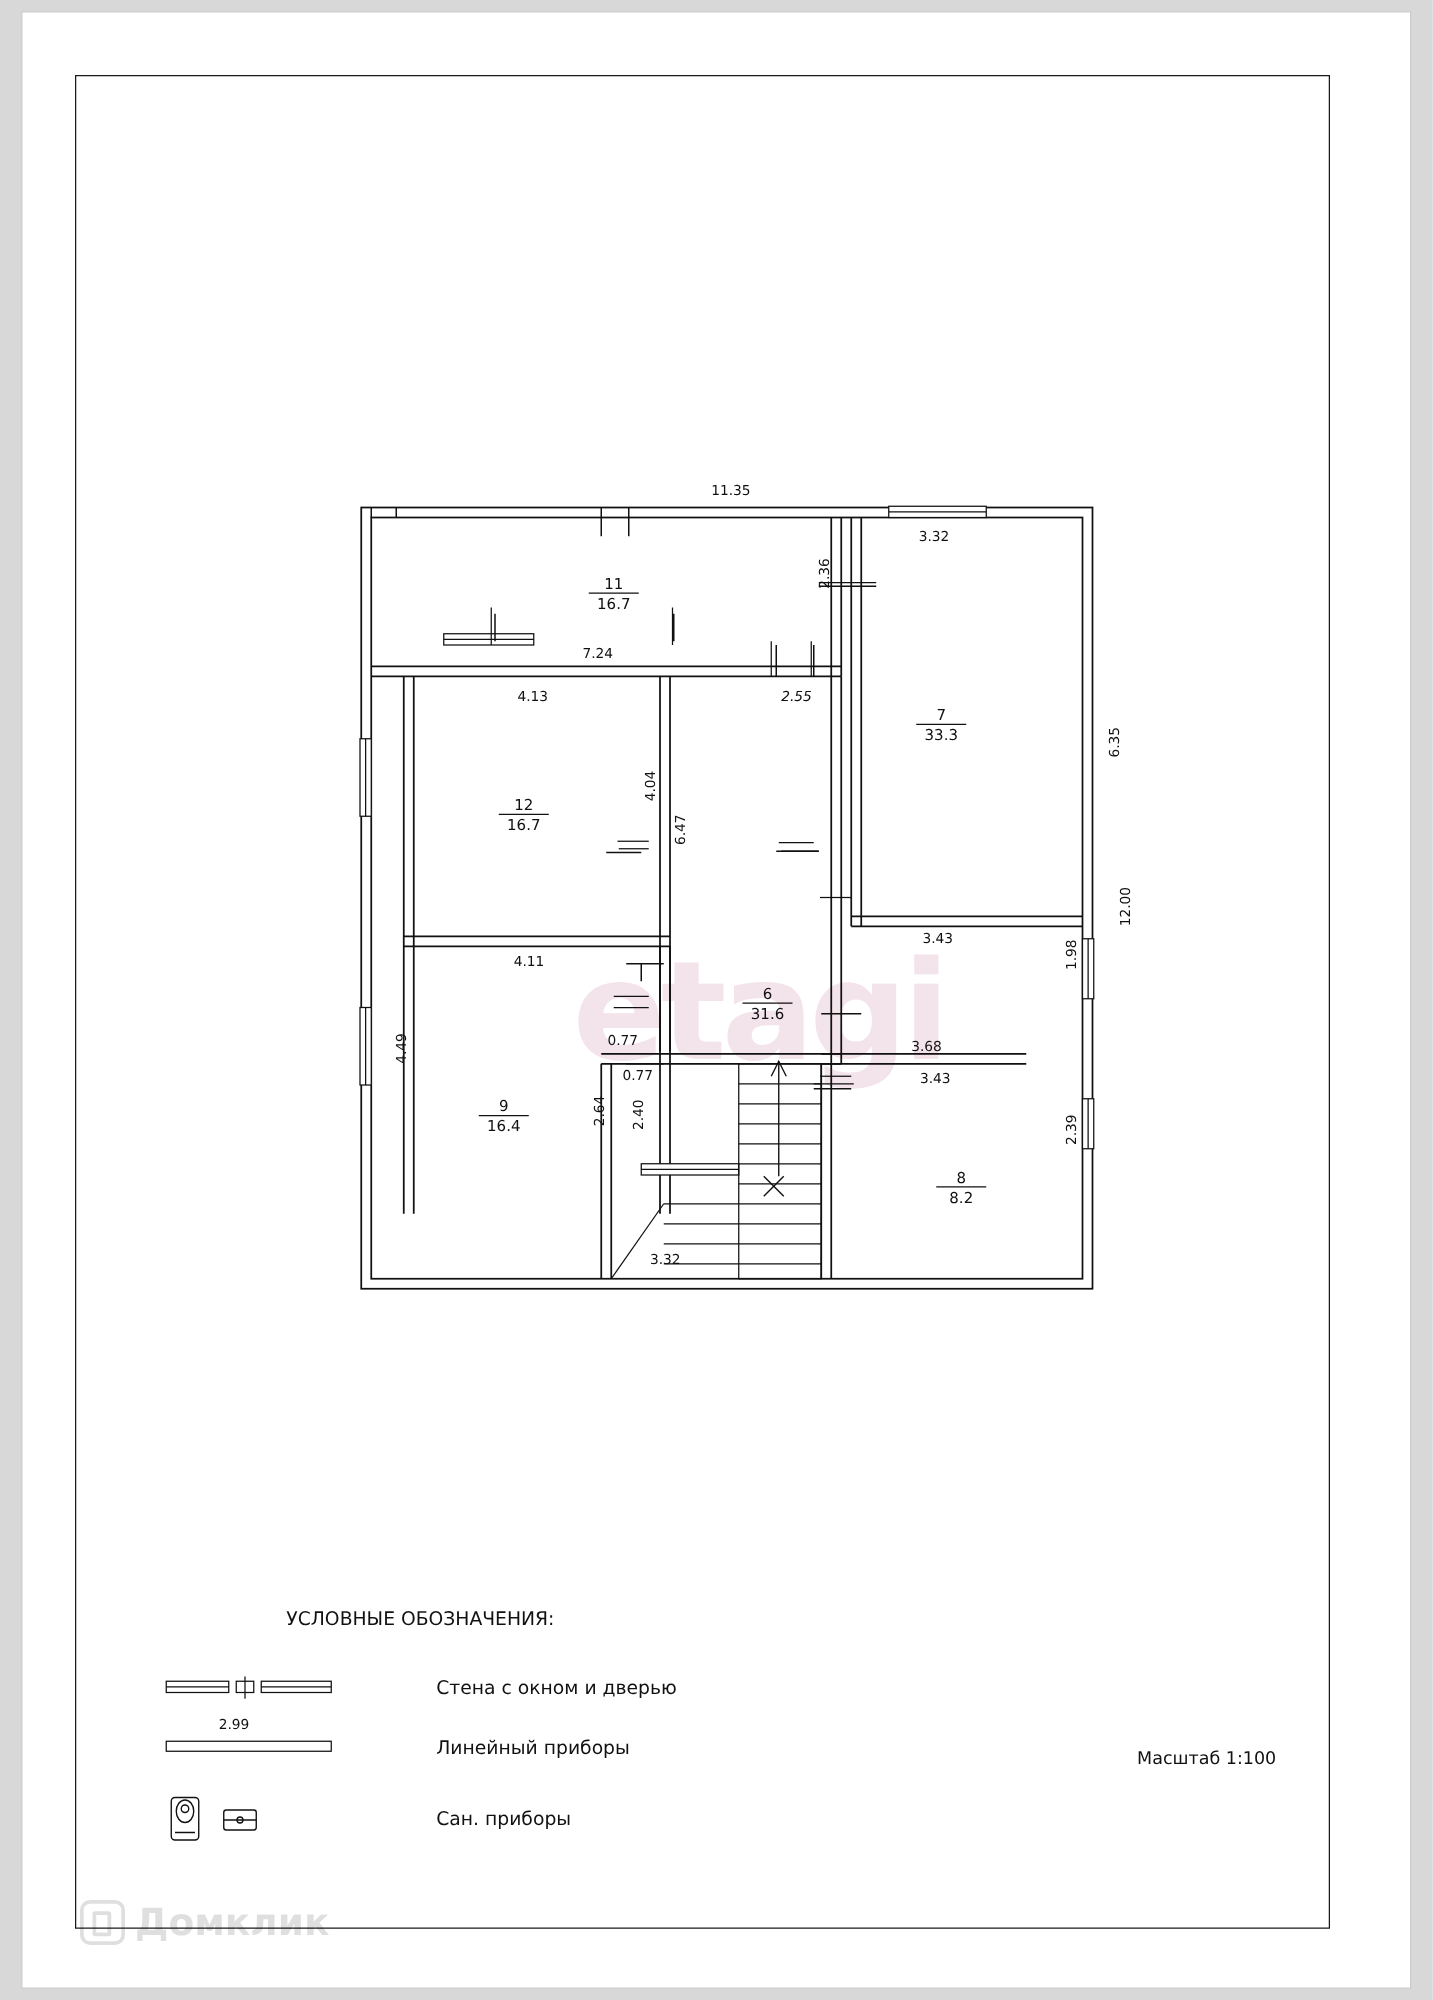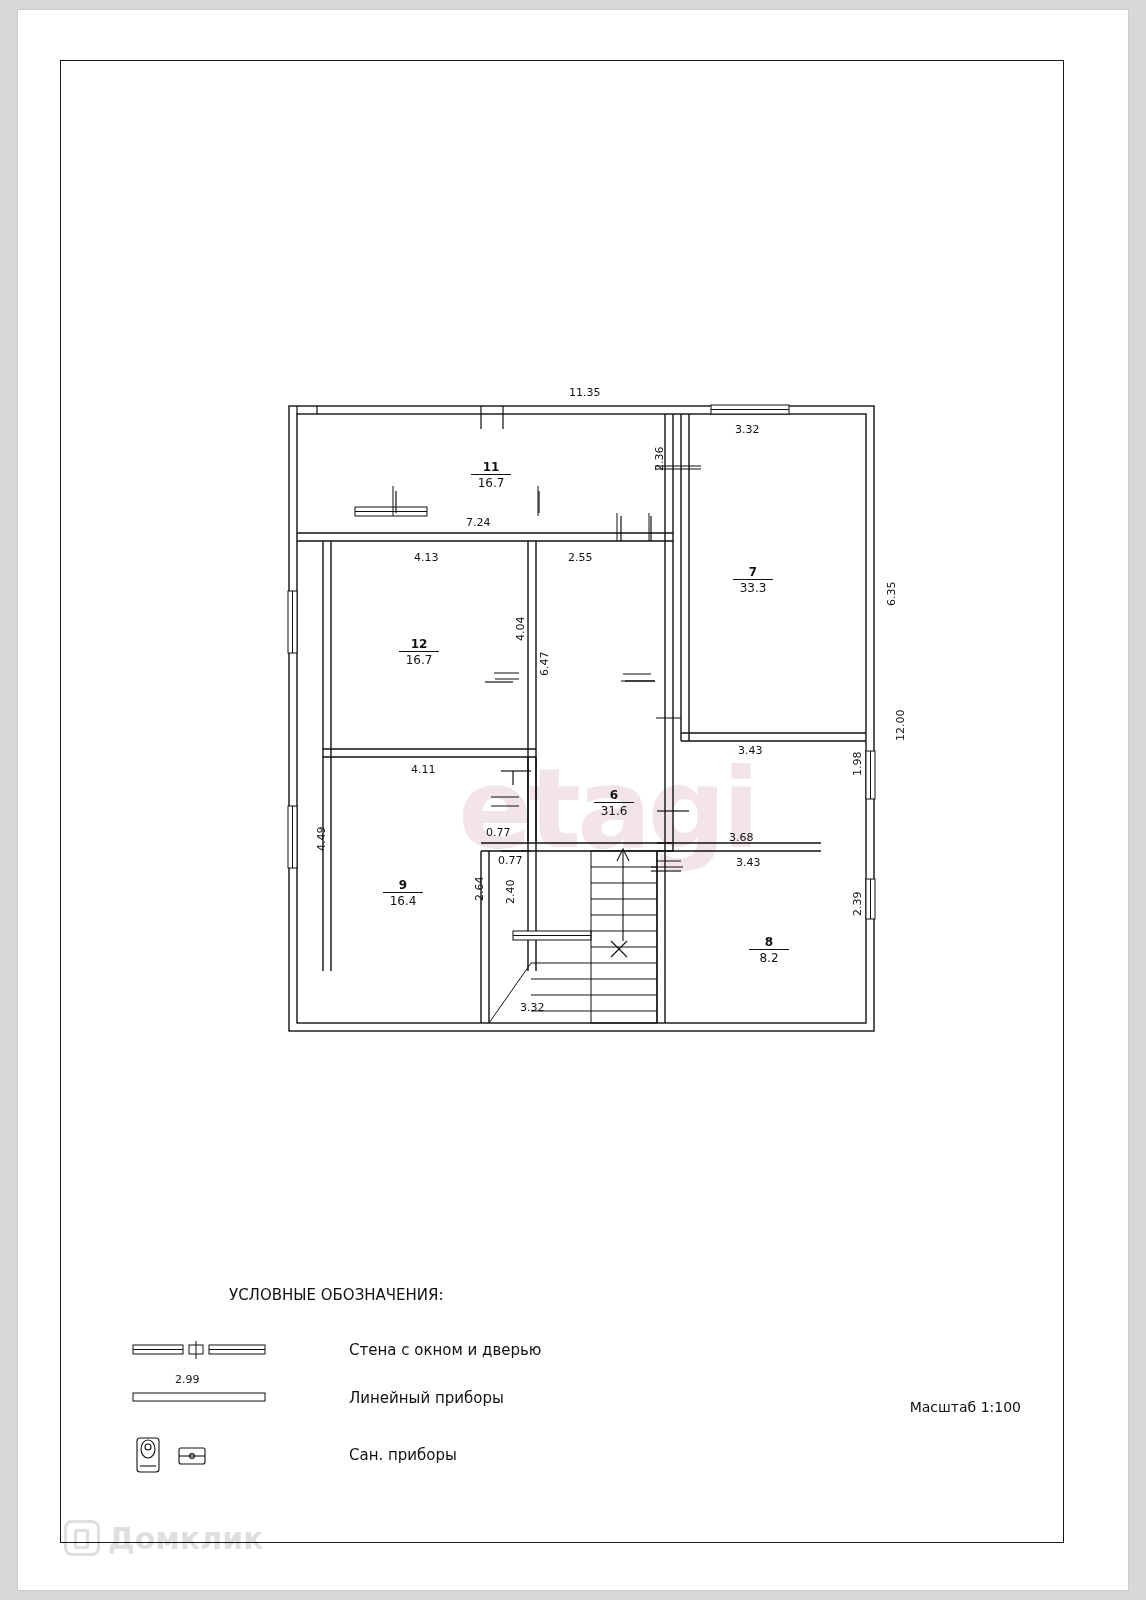--- a/index.html
+++ b/index.html
@@ -129,21 +129,20 @@
     position: absolute;
     text-align: center;
     font-size: 12px;
     color: #111;
     font-family: "DejaVu Sans", sans-serif;
     white-space: nowrap;
   }
   .room .num {
     display: block;
     line-height: 13px;
-    font-weight: bold;
   }
   .room .area {
     display: block;
     line-height: 14px;
     border-top: 1px solid #111;
     padding-top: 1px;
   }
 
   
   #legend {
@@ -347,21 +346,21 @@
       </div>
 
       <div class="lbl" style="left:508px;top:325px;">11.35</div>
       <div class="lbl rot" style="left:833px;top:680px;">12.00</div>
 
       <div class="lbl" style="left:405px;top:455px;">7.24</div>
       <div class="lbl rot" style="left:592px;top:410px;">2.36</div>
       <div class="lbl" style="left:674px;top:362px;">3.32</div>
 
       <div class="lbl" style="left:353px;top:490px;">4.13</div>
-      <div class="lbl" style="left:507px;top:490px;">2.55</div>
+      <div class="lbl" style="left:564px;top:490px;font-style:italic;">2.55</div>
       <div class="lbl rot" style="left:824px;top:545px;">6.35</div>
 
       <div class="lbl rot" style="left:453px;top:580px;">4.04</div>
       <div class="lbl rot" style="left:477px;top:615px;">6.47</div>
       <div class="lbl" style="left:677px;top:683px;">3.43</div>
 
       <div class="lbl" style="left:350px;top:702px;">4.11</div>
       <div class="lbl rot" style="left:790px;top:715px;">1.98</div>
 
       <div class="lbl rot" style="left:254px;top:790px;">4.49</div>

